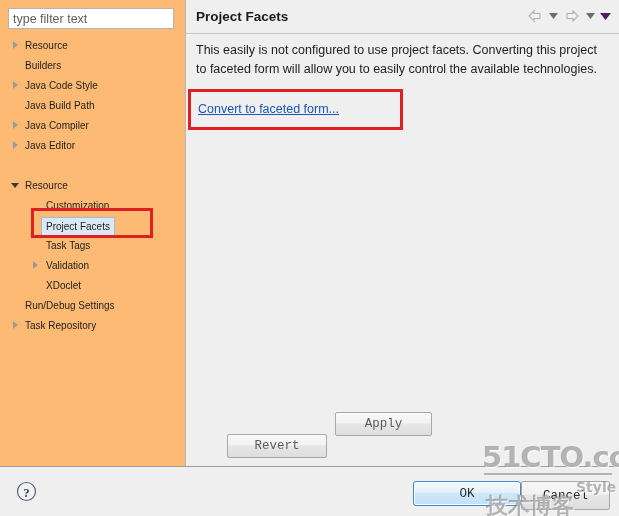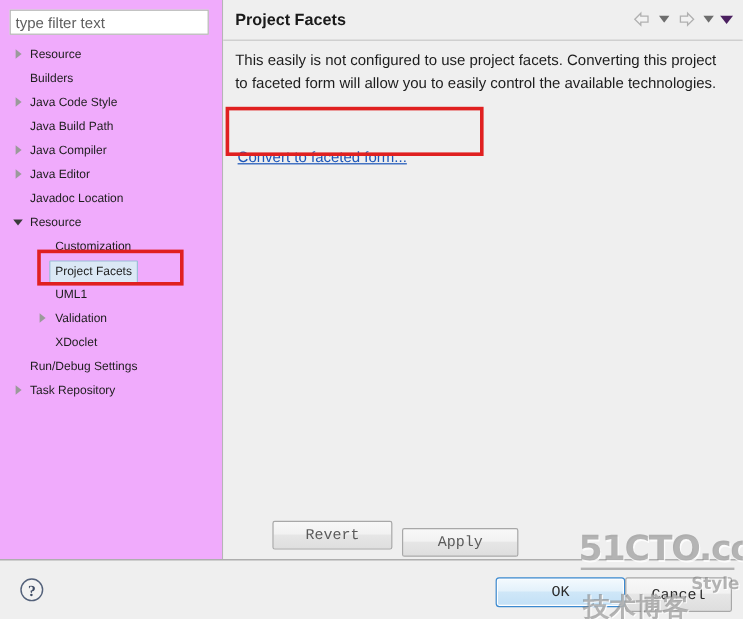--- a/index.html
+++ b/index.html
@@ -21,21 +21,21 @@
     height: 516px;
     background: #efefef;
   }
 
   
   .left-panel {
     position: absolute;
     left: 0; top: 0;
     width: 186px;
     height: 466px;
-    background: #f0abfc;
+    background: #fdba74;
     box-sizing: border-box;
   }
   .left-panel-edge {
     position: absolute;
     left: 185px; top: 0;
     width: 1px; height: 466px;
     background: #b6b6b6;
   }
   .filter-wrap {
     position: absolute;
@@ -156,21 +156,20 @@
     left: 10px; top: 41px;
     width: 410px;
     font-size: 12.5px;
     line-height: 19px;
     color: #1d1d1d;
   }
   .link-row {
     position: absolute;
     left: 12px; top: 102px;
     font-size: 12.5px;
-    margin-top: 22px;
   }
   .link {
     color: #1b55b8;
     text-decoration: underline;
     cursor: pointer;
   }
 
   .btn {
     box-sizing: border-box;
     border: 1px solid #a8a8a8;
@@ -185,21 +184,21 @@
   }
   .btn.disabled { color: #5b5b5b; }
 
   .btn-revert {
     position: absolute;
     left: 227px; top: 434px;
     width: 100px; height: 24px;
   }
   .btn-apply {
     position: absolute;
-    left: 335px; top: 440px;
+    left: 335px; top: 412px;
     width: 97px; height: 24px;
   }
 
   
   .bottom-bar {
     position: absolute;
     left: 0; top: 466px;
     width: 619px; height: 50px;
     background: #efefef;
     border-top: 1px solid #9e9e9e;
@@ -304,37 +303,36 @@
         <div class="tree-row lvl0">
           <span class="tw collapsed"></span>
           <span class="tree-label">Java Compiler</span>
         </div>
         <div class="tree-row lvl0">
           <span class="tw collapsed"></span>
           <span class="tree-label">Java Editor</span>
         </div>
         <div class="tree-row lvl0">
           <span class="tw "></span>
-          <span class="tree-label">Javadoc Location</span>
         </div>
         <div class="tree-row lvl0">
           <span class="tw expanded"></span>
           <span class="tree-label">Resource</span>
         </div>
         <div class="tree-row lvl1">
           <span class="tw "></span>
           <span class="tree-label">Customization</span>
         </div>
         <div class="tree-row lvl1 selected">
           <span class="tw "></span>
           <span class="tree-label">Project Facets</span>
         </div>
         <div class="tree-row lvl1">
           <span class="tw "></span>
-          <span class="tree-label">UML1</span>
+          <span class="tree-label">Task Tags</span>
         </div>
         <div class="tree-row lvl1">
           <span class="tw collapsed"></span>
           <span class="tree-label">Validation</span>
         </div>
         <div class="tree-row lvl1">
           <span class="tw "></span>
           <span class="tree-label">XDoclet</span>
         </div>
         <div class="tree-row lvl0">

